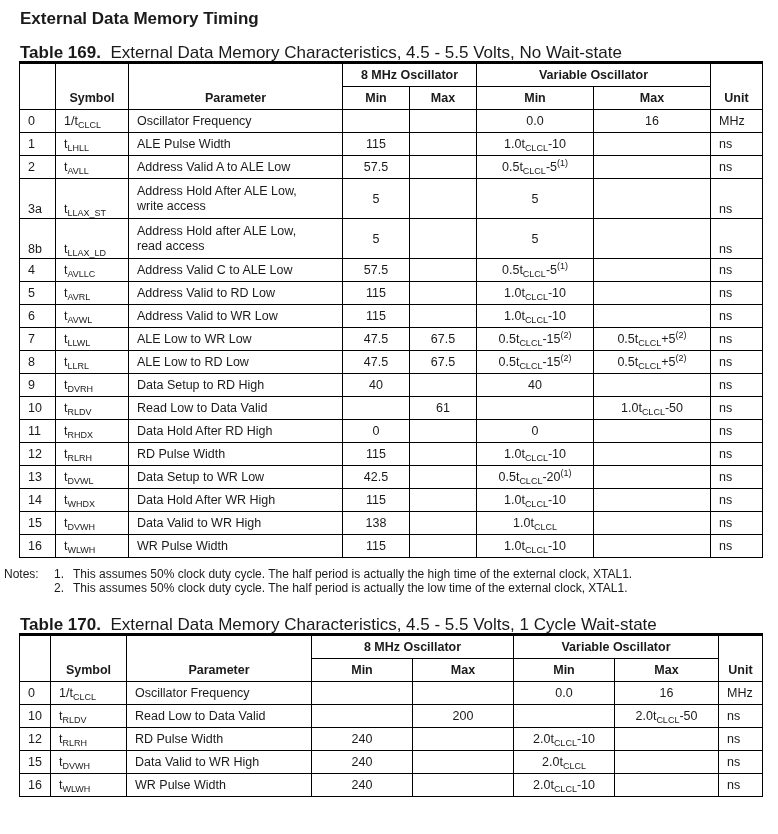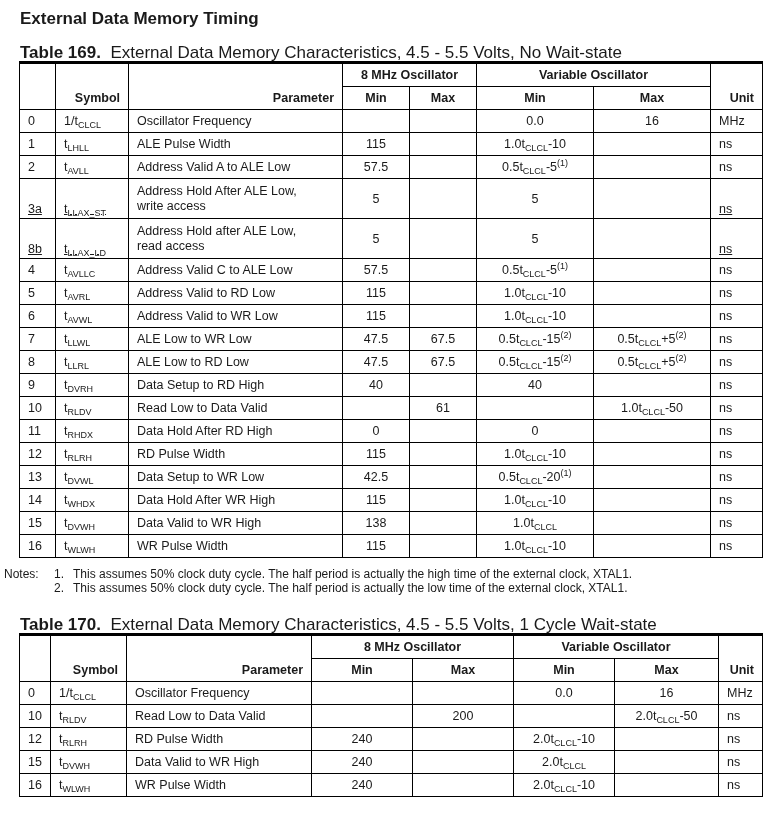--- a/index.html
+++ b/index.html
@@ -17,24 +17,24 @@
   .caption b { font-weight: bold; }
   table.spec {
     position: absolute; left: 19px; border-collapse: collapse;
     font-size: 12.5px; table-layout: fixed;
   }
   table.spec { border-top: 3px solid #000; }
   table.spec td, table.spec th {
     border: 1px solid #000; padding: 0 8px; height: 22px; vertical-align: middle;
   }
   table.spec th { font-weight: bold; }
-  table.spec th.left { text-align: right; }
+  table.spec th.left { text-align: center; }
   table.spec td.c { text-align: center; }
   table.spec td.l { text-align: left; }
-  table.spec td.bot { vertical-align: bottom; padding-bottom: 2px; text-decoration: underline; }
+  table.spec td.bot { vertical-align: bottom; padding-bottom: 2px; }
   table.spec th.bot { vertical-align: bottom; padding-bottom: 4px; }
   table.spec tr.tall td { height: 37px; }
   .sym sub, .formula sub { font-size: 9px; vertical-align: -3px; line-height: 0; }
   .formula sup { font-size: 9px; vertical-align: 5px; line-height: 0; }
   .notes {
     position: absolute; left: 4px; top: 567px; font-size: 12px; line-height: 14px;
   }
   .notes .row { display: flex; }
   .notes .lbl { width: 50px; }
   .notes .num { width: 19px; }

